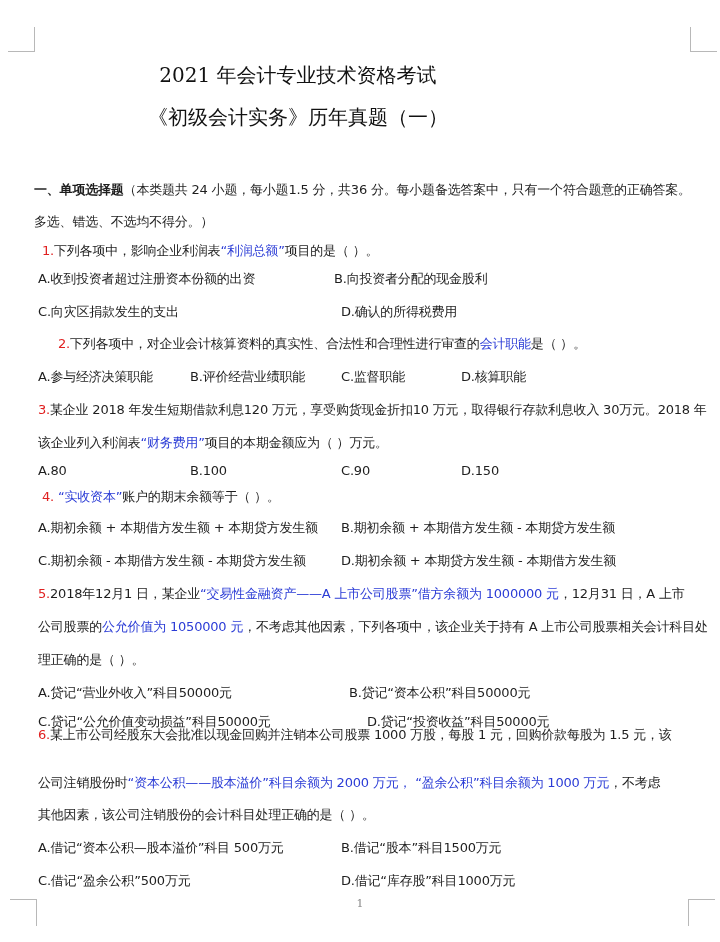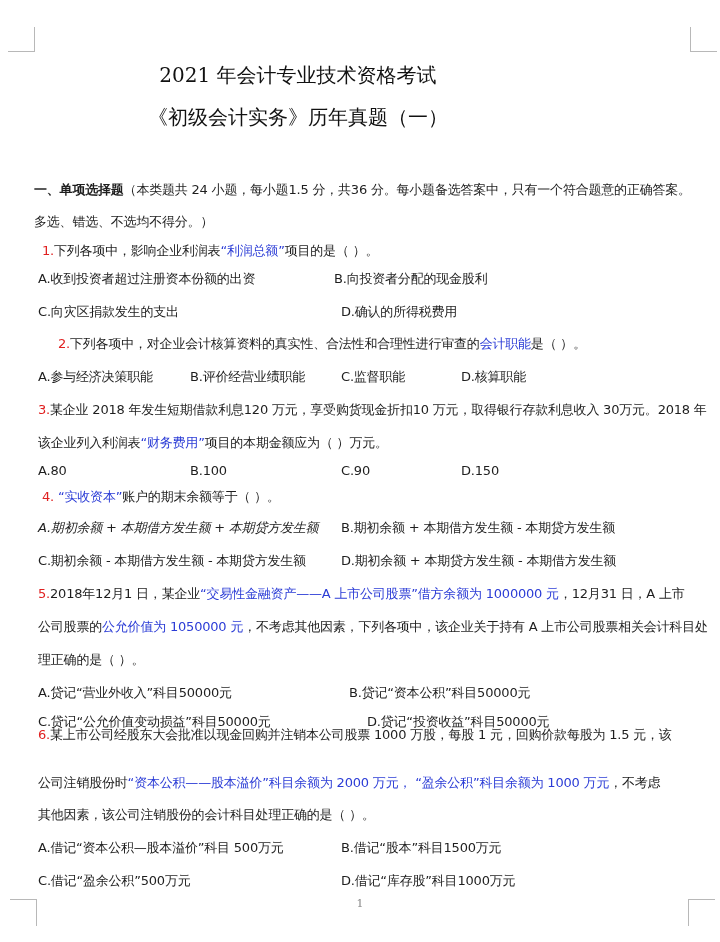--- a/index.html
+++ b/index.html
@@ -74,21 +74,21 @@
   <span>该企业列入利润表</span><span class="hl">“财务费用”</span><span>项目的本期金额应为（  ）万元。</span>
 </div>
 <div class="opt" style="top:463px; left:38px;">A.80</div>
 <div class="opt" style="top:463px; left:190px;">B.100</div>
 <div class="opt" style="top:463px; left:341px;">C.90</div>
 <div class="opt" style="top:463px; left:461px;">D.150</div>
 
 <div class="line" style="top:488px; left:42px;">
   <span class="num">4.</span> <span class="hl">“实收资本”</span><span>账户的期末余额等于（  ）。</span>
 </div>
-<div class="opt" style="top:519px; left:38px;font-style:italic;">A.期初余额 + 本期借方发生额 + 本期贷方发生额</div>
+<div class="opt" style="top:519px; left:38px;">A.期初余额 + 本期借方发生额 + 本期贷方发生额</div>
 <div class="opt" style="top:519px; left:341px;">B.期初余额 + 本期借方发生额 - 本期贷方发生额</div>
 <div class="opt" style="top:552px; left:38px;">C.期初余额 - 本期借方发生额 - 本期贷方发生额</div>
 <div class="opt" style="top:552px; left:341px;">D.期初余额 + 本期贷方发生额 - 本期借方发生额</div>
 
 <div class="line" style="top:585px; left:38px;">
   <span class="num">5.</span><span>2018年12月1 日，某企业</span><span class="hl">“交易性金融资产——A 上市公司股票”借方余额为 1000000 元</span><span>，12月31 日，A 上市</span>
 </div>
 <div class="line" style="top:618px; left:38px;">
   <span>公司股票的</span><span class="hl">公允价值为 1050000 元</span><span>，不考虑其他因素，下列各项中，该企业关于持有 A 上市公司股票相关会计科目处</span>
 </div>

